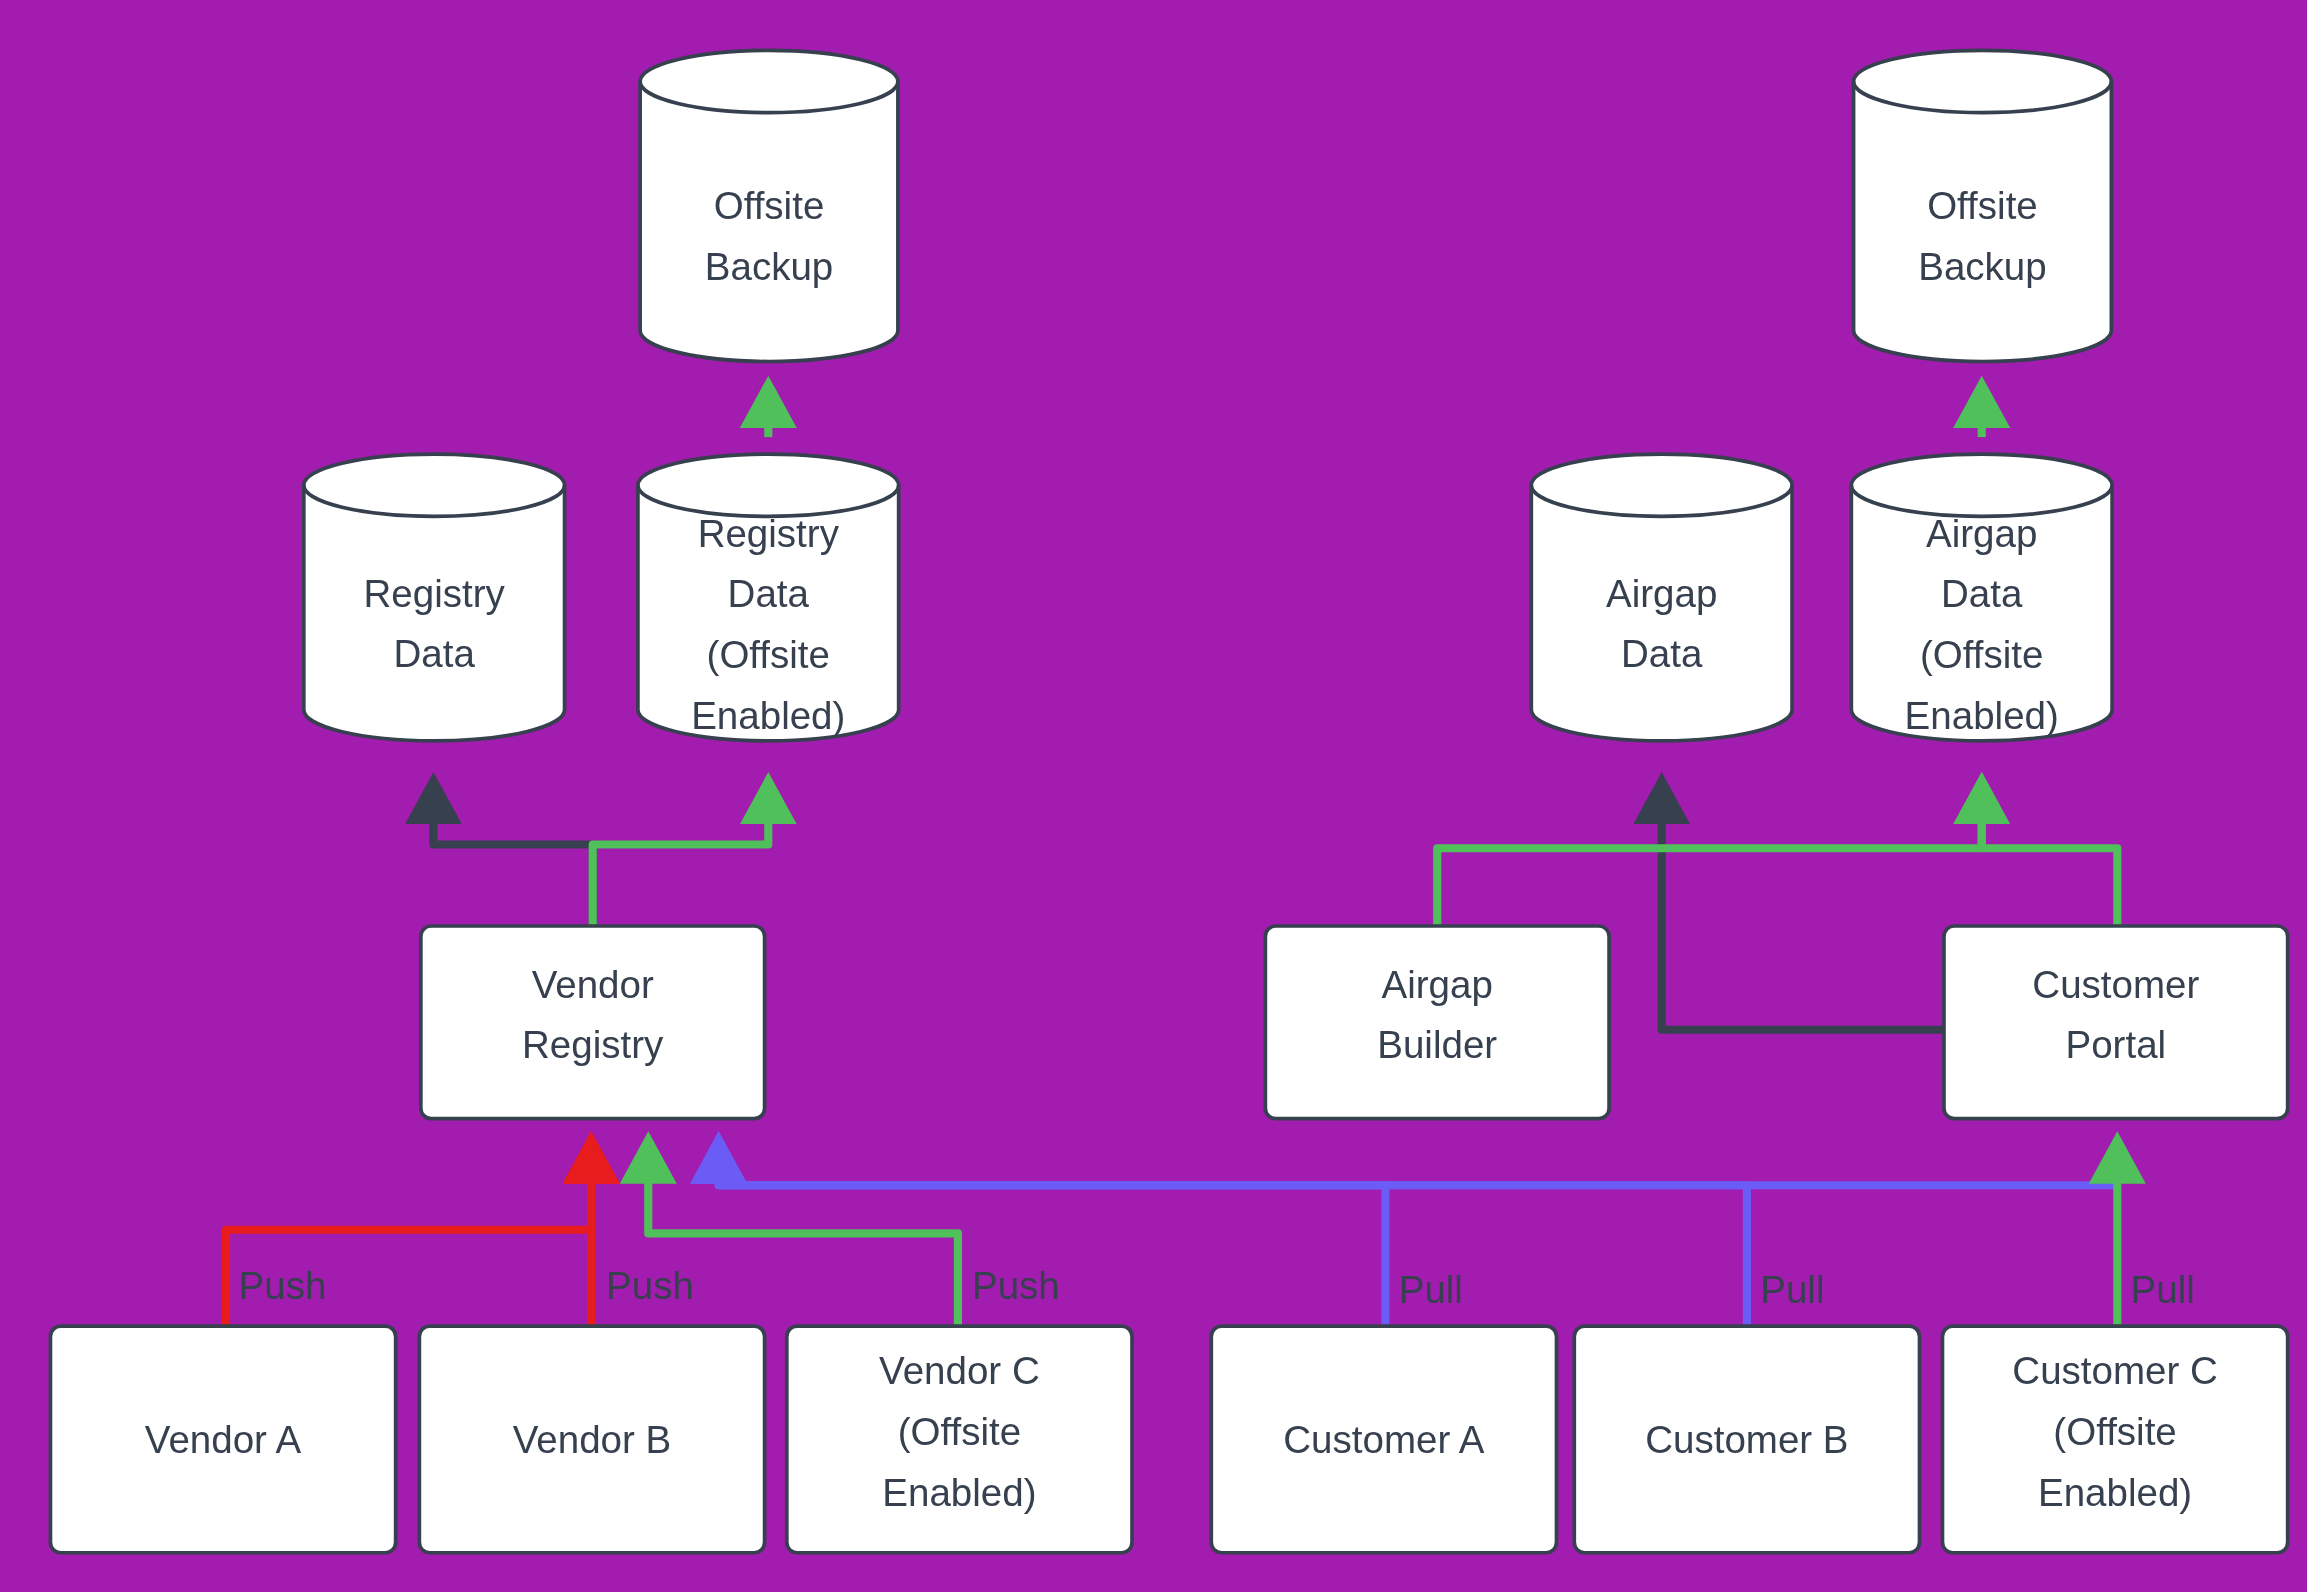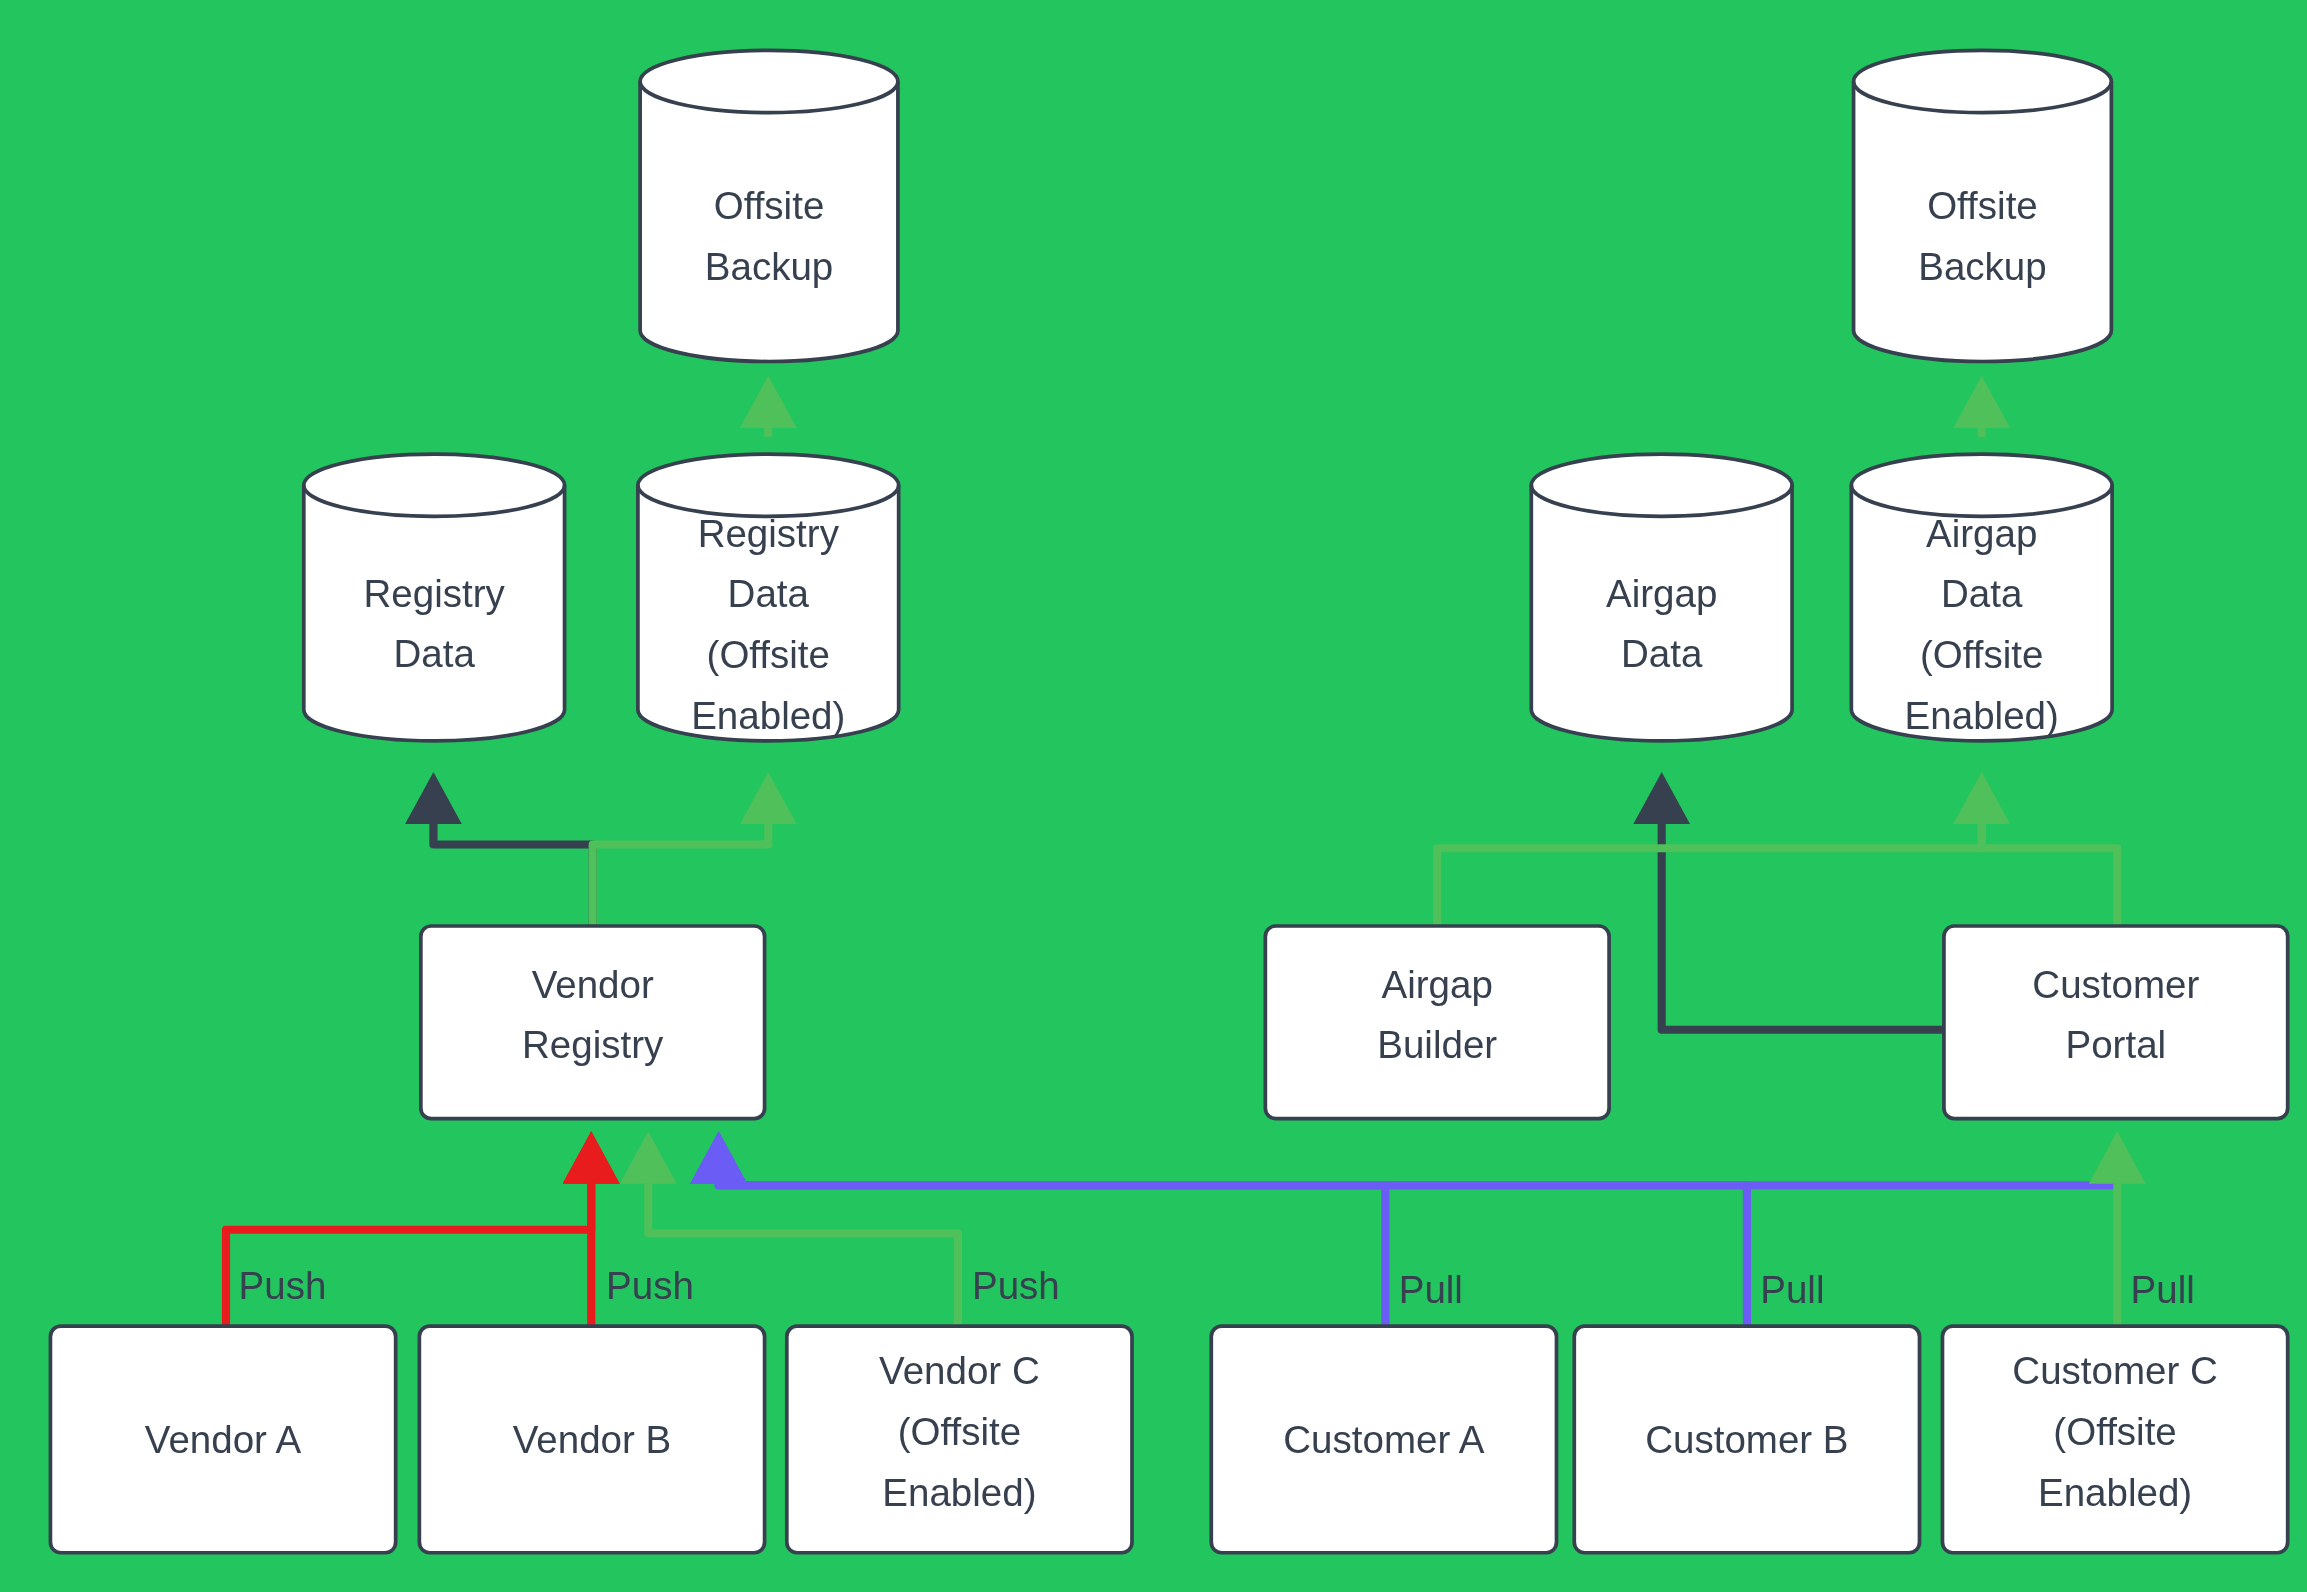--- a/index.html
+++ b/index.html
@@ -10,21 +10,21 @@
   body {
     width: 2307px;
     height: 1592px;
     font-family: "Liberation Sans", sans-serif;
     overflow: hidden;
   }
   #diagram-root {
     position: relative;
     width: 2307px;
     height: 1592px;
-    background: #22c55e;
+    background: #a21caf;
   }
   svg.canvas {
     position: absolute;
     top: 0; left: 0;
     width: 2307px;
     height: 1592px;
     display: block;
   }
   .node-text {
     font-family: "Liberation Sans", sans-serif;

